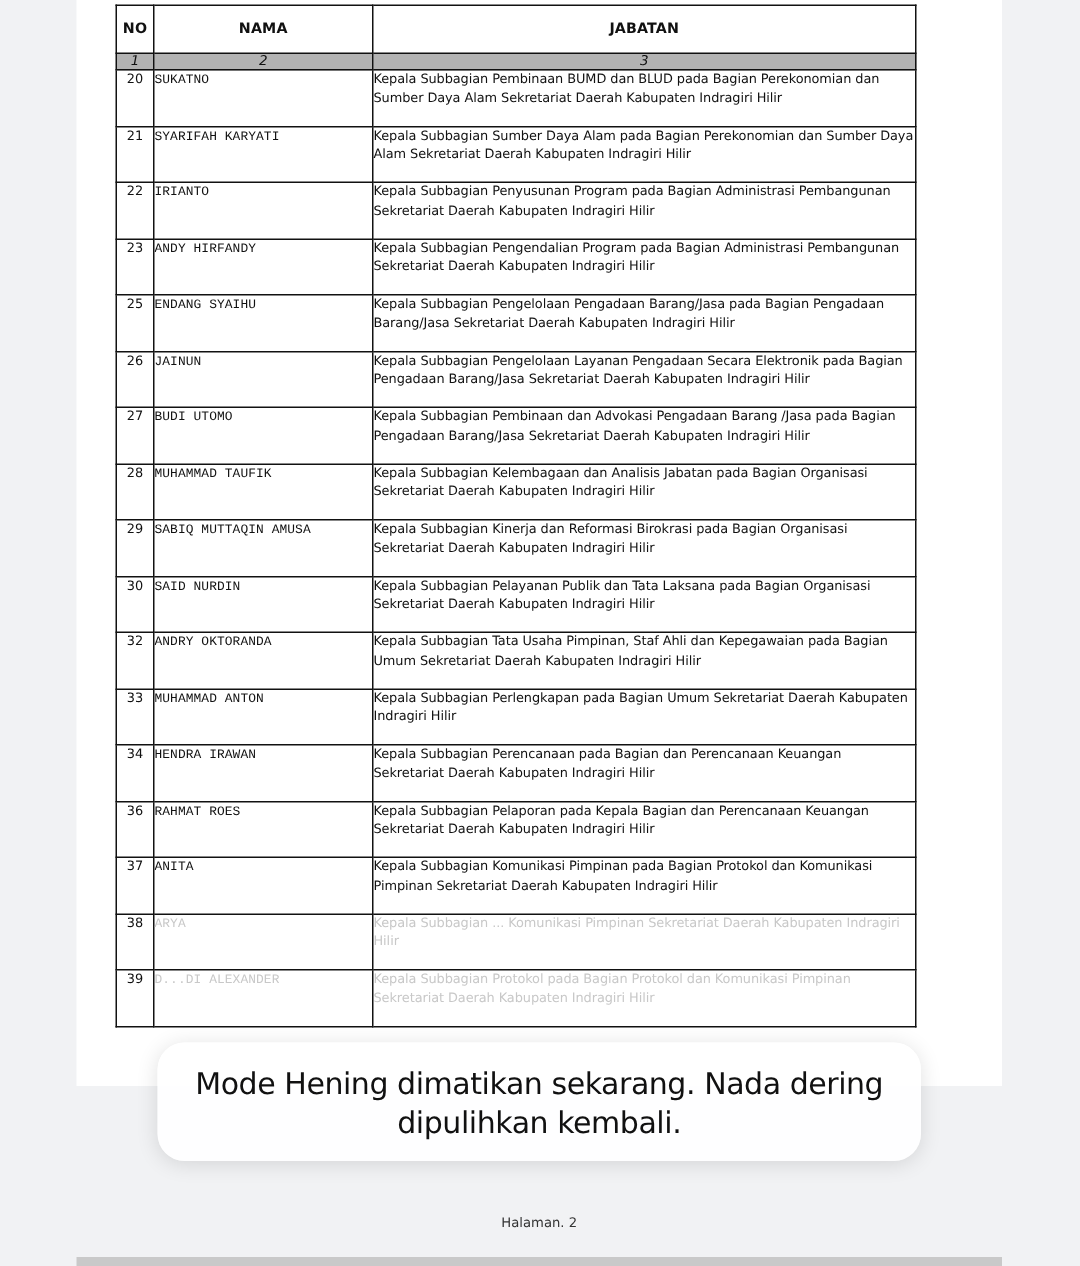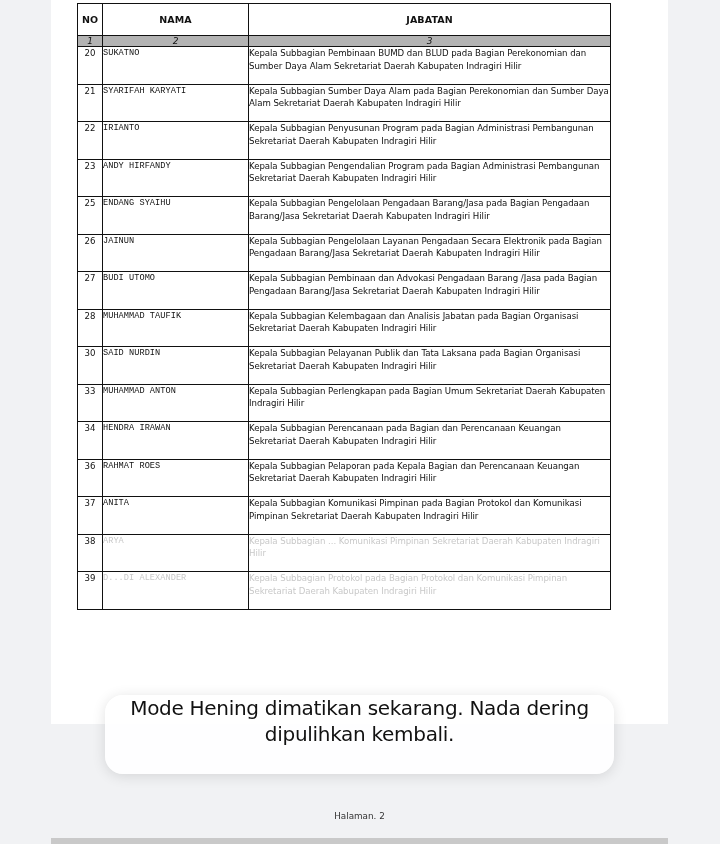--- a/index.html
+++ b/index.html
@@ -46,21 +46,21 @@
   .faded { color: #c8c8c8; }
   .footer {
     position: absolute; left: 0; width: 617px; top: 811px;
     text-align: center; font-size: 8.8px; color: #333;
   }
   .toast {
     position: absolute; left: 105px; top: 695px; width: 509px; height: 79px;
     background: rgba(255,255,255,0.93);
     border-radius: 18px;
     box-shadow: 0 2px 14px rgba(0,0,0,0.12);
-    display: flex; align-items: flex-start; justify-content: center;
+    display: flex; align-items: center; justify-content: center;
     text-align: center;
     font-family: "DejaVu Sans", sans-serif;
     font-size: 20px; line-height: 26px; color: #111;
     letter-spacing: -0.3px;
   }
 </style>
 </head>
 <body>
 
 <div class="page">
@@ -117,23 +117,33 @@
           <td class="no">27</td>
           <td class="nama">BUDI UTOMO</td>
           <td class="jab">Kepala Subbagian Pembinaan dan Advokasi Pengadaan Barang /Jasa pada Bagian Pengadaan Barang/Jasa Sekretariat Daerah Kabupaten Indragiri Hilir</td>
         </tr>
         <tr class="row">
           <td class="no">28</td>
           <td class="nama">MUHAMMAD TAUFIK</td>
           <td class="jab">Kepala Subbagian Kelembagaan dan Analisis Jabatan pada Bagian Organisasi Sekretariat Daerah Kabupaten Indragiri Hilir</td>
         </tr>
         <tr class="row">
+          <td class="no">29</td>
+          <td class="nama">SABIQ MUTTAQIN AMUSA</td>
+          <td class="jab">Kepala Subbagian Kinerja dan Reformasi Birokrasi pada Bagian Organisasi Sekretariat Daerah Kabupaten Indragiri Hilir</td>
+        </tr>
+        <tr class="row">
           <td class="no">30</td>
           <td class="nama">SAID NURDIN</td>
           <td class="jab">Kepala Subbagian Pelayanan Publik dan Tata Laksana pada Bagian Organisasi Sekretariat Daerah Kabupaten Indragiri Hilir</td>
+        </tr>
+        <tr class="row">
+          <td class="no">32</td>
+          <td class="nama">ANDRY OKTORANDA</td>
+          <td class="jab">Kepala Subbagian Tata Usaha Pimpinan, Staf Ahli dan Kepegawaian pada Bagian Umum Sekretariat Daerah Kabupaten Indragiri Hilir</td>
         </tr>
         <tr class="row">
           <td class="no">33</td>
           <td class="nama">MUHAMMAD ANTON</td>
           <td class="jab">Kepala Subbagian Perlengkapan pada Bagian Umum Sekretariat Daerah Kabupaten Indragiri Hilir</td>
         </tr>
         <tr class="row">
           <td class="no">34</td>
           <td class="nama">HENDRA IRAWAN</td>
           <td class="jab">Kepala Subbagian Perencanaan pada Bagian dan Perencanaan Keuangan Sekretariat Daerah Kabupaten Indragiri Hilir</td>

